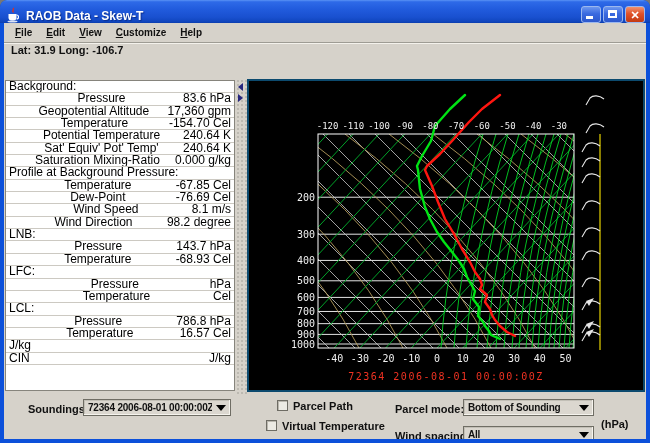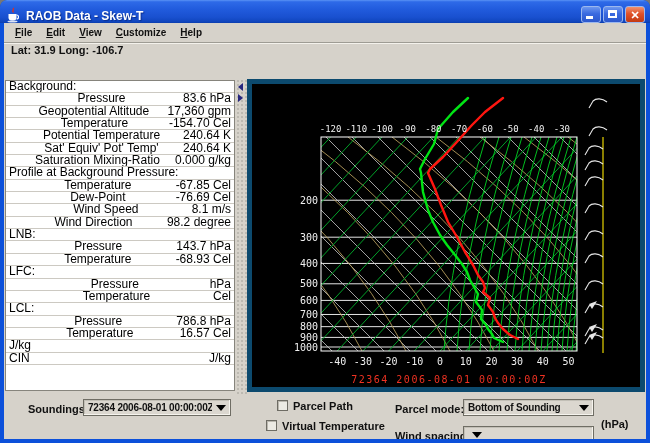--- a/index.html
+++ b/index.html
@@ -35,21 +35,21 @@
        font-size:12px;line-height:11.5px;color:#000;padding:0 3px;}
   .trow .lbl{flex:1;white-space:nowrap;overflow:hidden;}
   .trow.sub .lbl{padding-left:11px;text-align:center;}
   .trow .val{white-space:nowrap;text-align:left;}
   .divider{position:absolute;left:232px;top:0;width:11px;height:315px;background:#d6d2ca;
        background-image:radial-gradient(#bcb9b1 1px,transparent 1px);background-size:4px 4px;}
   .div-arrow{position:absolute;left:2px;width:0;height:0;}
   .div-arrow.left{top:4px;border-top:4px solid transparent;border-bottom:4px solid transparent;border-right:5px solid #26267e;}
   .div-arrow.right{top:15px;border-top:4px solid transparent;border-bottom:4px solid transparent;border-left:5px solid #26267e;}
   .chart-panel{position:absolute;left:243px;top:0;width:398px;height:313px;background:#000;
-       border:5px solid #0c4a6e;box-sizing:border-box;}
+       border:2px solid #0c4a6e;box-sizing:border-box;}
   
   .controls{position:absolute;left:0;top:371px;width:642px;height:45px;font-size:11px;font-weight:bold;color:#111;}
   .ctl-label{position:absolute;white-space:nowrap;}
   .combo{position:absolute;height:17px;box-sizing:border-box;border:1px solid #6f6d64;
        background:#dbd7cf;box-shadow:inset -1px -1px 0 #f6f4ee, inset 1px 1px 0 #c2bfb6;
        display:flex;align-items:center;padding:0 4px;font-weight:bold;}
   .combo .cb-text{flex:1;font-size:10px;white-space:nowrap;overflow:hidden;letter-spacing:-0.2px;}
   .combo .cb-arrow{width:0;height:0;border-left:5px solid transparent;border-right:5px solid transparent;
        border-top:6px solid #000;margin-left:4px;}
   .chk-row{position:absolute;display:flex;align-items:center;height:13px;}
@@ -363,18 +363,19 @@
           </span></span>
 
       <span class="ctl-label" style="left:391px;top:9px;">Parcel mode:</span>
       <div class="combo" style="left:459px;top:5px;width:131px;">
         <span class="cb-text">Bottom of Sounding</span>
         <span class="cb-arrow"></span>
       </div>
 
       <span class="ctl-label" style="left:391px;top:36px;">Wind spacing:</span>
       <div class="combo" style="left:459px;top:32px;width:131px;">
+        <span class="cb-text">All</span>
         <span class="cb-arrow"></span>
       </div>
       <span class="ctl-label" style="left:597px;top:24px;">(hPa)</span>
     </div>
   </div>
 </div>
 
 </body></html>

